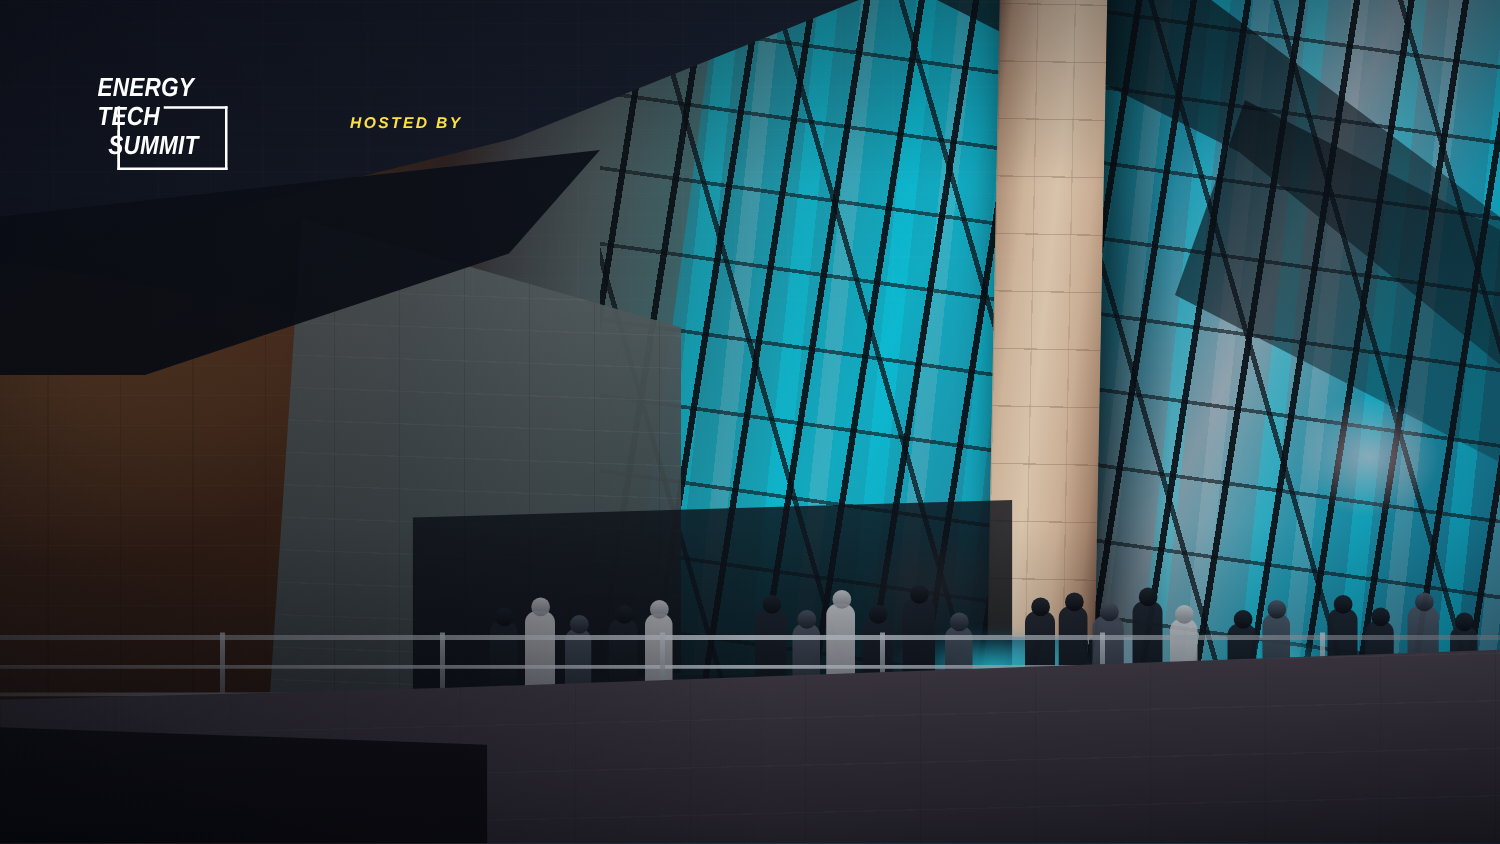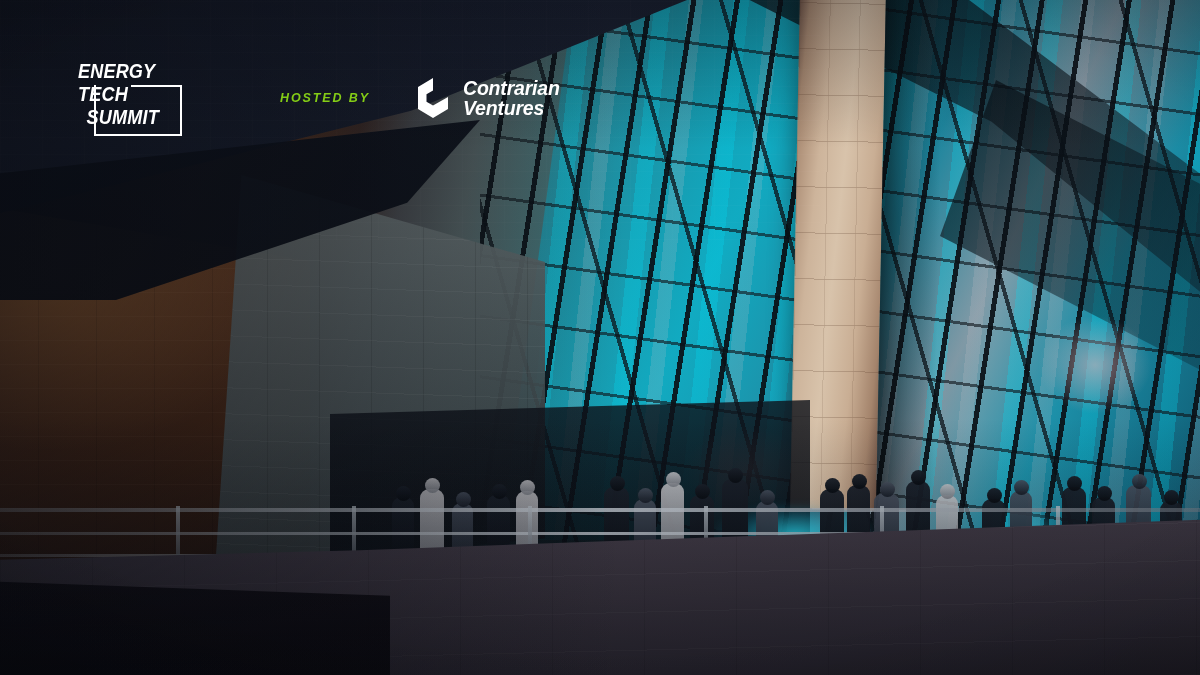--- a/index.html
+++ b/index.html
@@ -274,21 +274,21 @@
     position:absolute; left:53px; top:25px; width:51px; height:2px;
     background:#ffffff; z-index:1;
   }
   .ets-tick {
     position:absolute; left:16px; top:44px; width:2px; height:32px;
     background:#ffffff; z-index:3;
   }
 
   
   .hosted-by {
-    margin-left:98px; color:#84cc16; font-size:12.5px;
+    margin-left:98px; color:#fde047; font-size:12.5px;
     font-weight:600; letter-spacing:1.9px; white-space:nowrap;
   }
 
   
   .cv-lockup { margin-left:46px; display:flex; align-items:center; gap:13px; }
   .cv-mark { width:34px; height:40px; display:block; }
   .cv-text {
     display:flex; flex-direction:column; line-height:1.03;
     color:#ffffff; font-weight:700; font-size:19.5px; letter-spacing:-.2px;
   }
@@ -403,26 +403,17 @@
         <div class="ets-tick"></div>
         <div class="ets-stack">
           <span class="ets-word w1">ENERGY</span>
           <span class="ets-word w2">TECH</span>
           <span class="ets-word w3">SUMMIT</span>
         </div>
       </div>
 
       <div class="hosted-by">HOSTED BY</div>
 
-      <div class="cv-lockup">
-        <svg class="cv-mark" viewBox="0 0 34 40" aria-hidden="true">
-          <path d="M17 0 L2 9 L2 31 L17 40 L32 31 L32 19 L17 27.5 L10.5 23.8 L10.5 16.2 L17 12.5 L17 0 Z" fill="#ffffff"></path>
-        </svg>
-        <span class="cv-text">
-          <span>Contrarian</span>
-          <span>Ventures</span>
-        </span>
-      </div>
     </div>
 
 
   </div>
 </div>
 
 </body></html>

